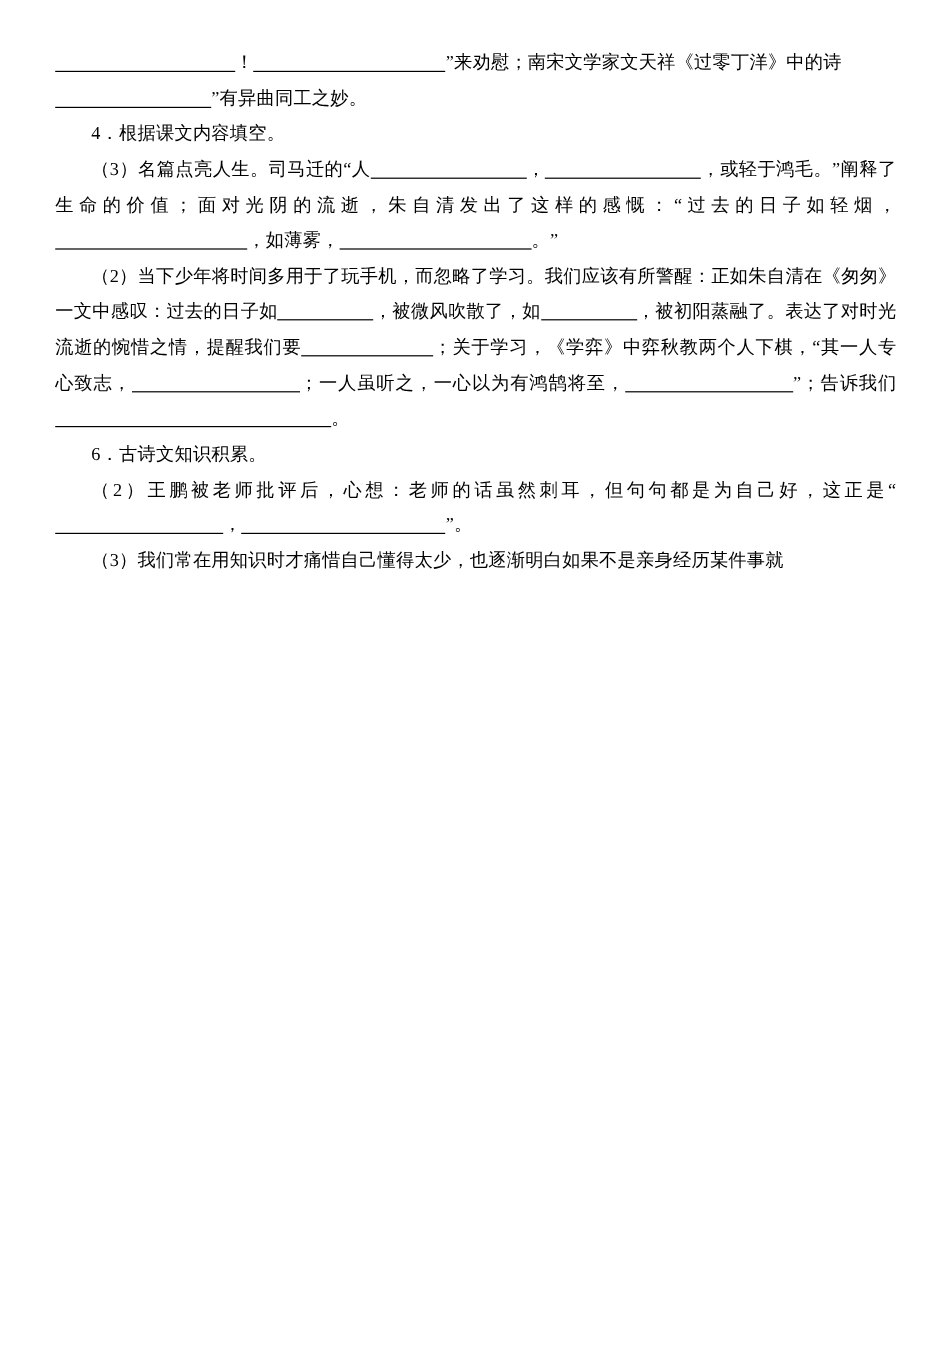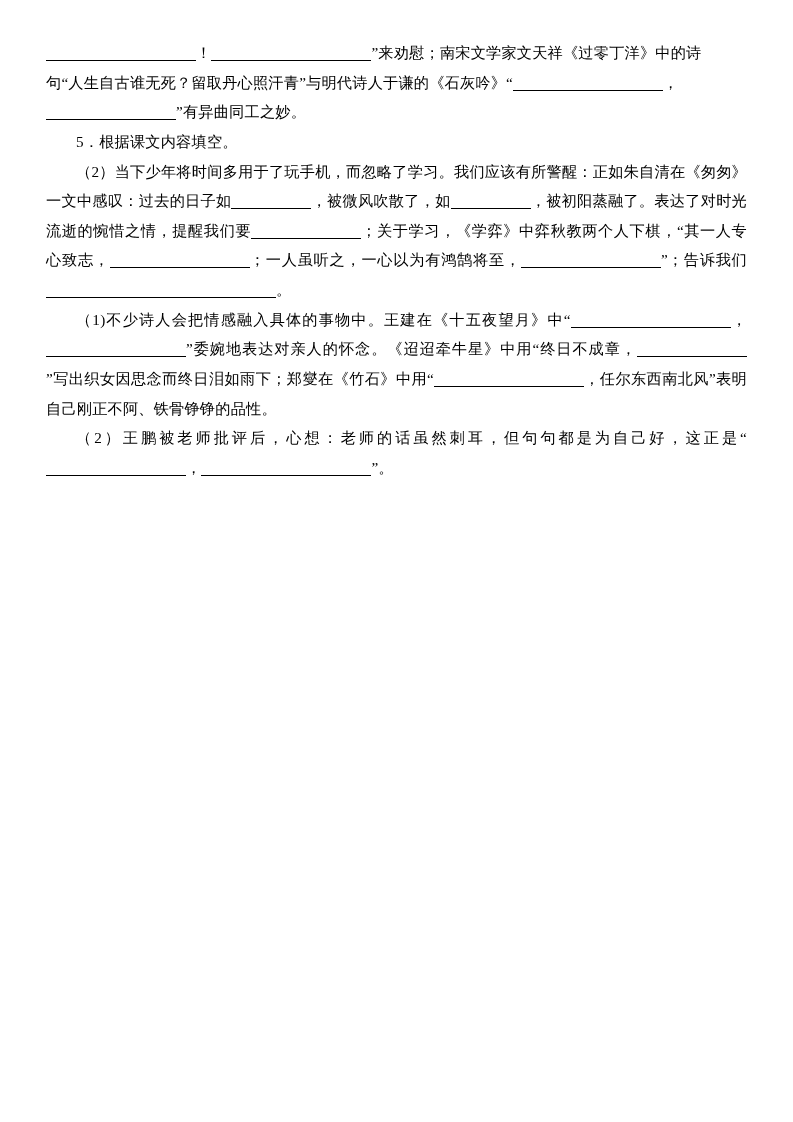--- a/index.html
+++ b/index.html
@@ -59,41 +59,40 @@
 </head>
 <body>
 
 <div class="page">
   <div class="doc">
 
     <p class="para">
       <span class="blank b150"></span>！<span class="blank b160"></span>”来劝慰；南宋文学家文天祥《过零丁洋》中的诗
     </p>
     <p class="para">
-      句“人生自古谁无死？留取丹心照汗青”与明代诗人于谦的《石灰吟》“<span class="blank b150"></span>，
-    </p>
-    <p class="para">
       <span class="blank b130"></span>”有异曲同工之妙。
     </p>
 
-    <p class="para indent1">5．根据课文内容填空。</p>
+    <p class="para indent1">4．根据课文内容填空。</p>
 
 
 
+    <p class="para indent1">
+      （3）名篇点亮人生。司马迁的“人<span class="blank b130"></span>，<span class="blank b130"></span>，或轻于鸿毛。”阐释了生命的价值；面对光阴的流逝，朱自清发出了这样的感慨：“过去的日子如轻烟，<span class="blank b160"></span>，如薄雾，<span class="blank b160"></span>。”
+    </p>
 
 
 
     <p class="para indent1">
       （2）当下少年将时间多用于了玩手机，而忽略了学习。我们应该有所警醒：正如朱自清在《匆匆》一文中感叹：过去的日子如<span class="blank b80"></span>，被微风吹散了，如<span class="blank b80"></span>，被初阳蒸融了。表达了对时光流逝的惋惜之情，提醒我们要<span class="blank b110"></span>；关于学习，《学弈》中弈秋教两个人下棋，“其一人专心致志，<span class="blank b140"></span>；一人虽听之，一心以为有鸿鹄将至，<span class="blank b140"></span>”；告诉我们<span class="blank b230"></span>。
     </p>
 
+    <p class="para indent1">6．古诗文知识积累。</p>
 
-    <p class="para indent1">
-      （1)不少诗人会把情感融入具体的事物中。王建在《十五夜望月》中“<span class="blank b160"></span>，<span class="blank b140"></span>”委婉地表达对亲人的怀念。《迢迢牵牛星》中用“终日不成章，<span class="blank b110"></span>”写出织女因思念而终日泪如雨下；郑燮在《竹石》中用“<span class="blank b150"></span>，任尔东西南北风”表明自己刚正不阿、铁骨铮铮的品性。
-    </p>
 
     <p class="para indent1">
       （2）王鹏被老师批评后，心想：老师的话虽然刺耳，但句句都是为自己好，这正是“<span class="blank b140"></span>，<span class="blank b170"></span>”。
     </p>
 
+    <p class="para indent1">（3）我们常在用知识时才痛惜自己懂得太少，也逐渐明白如果不是亲身经历某件事就</p>
 
   </div>
 </div>
 
 </body></html>

